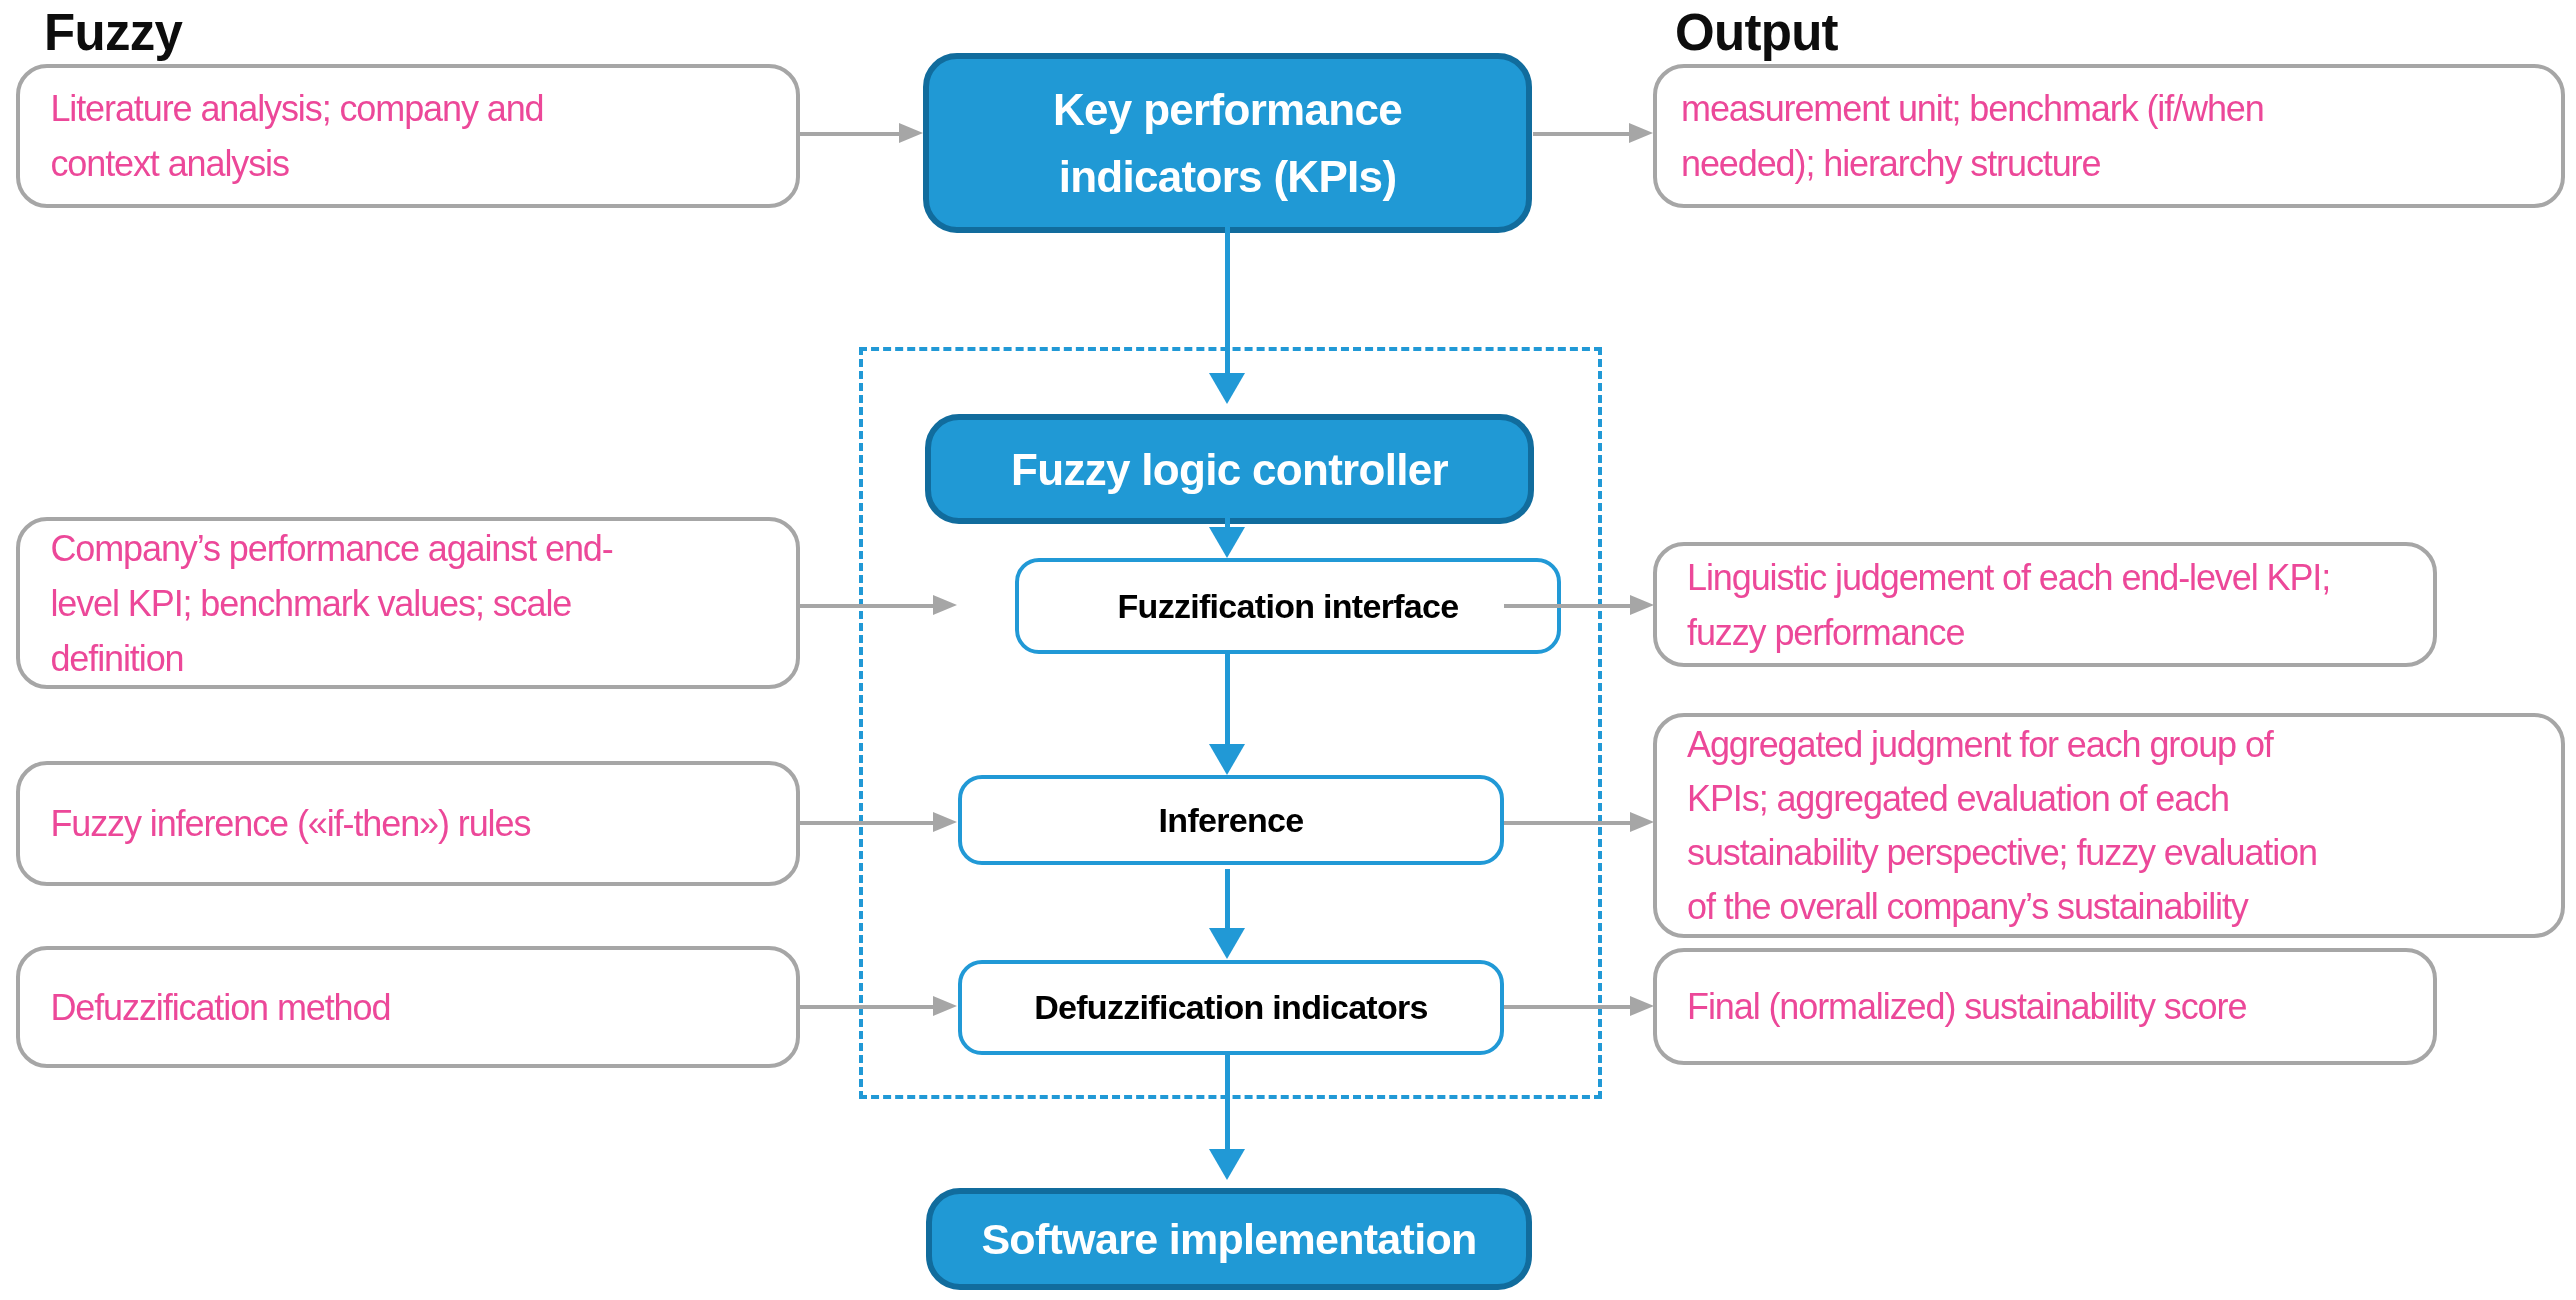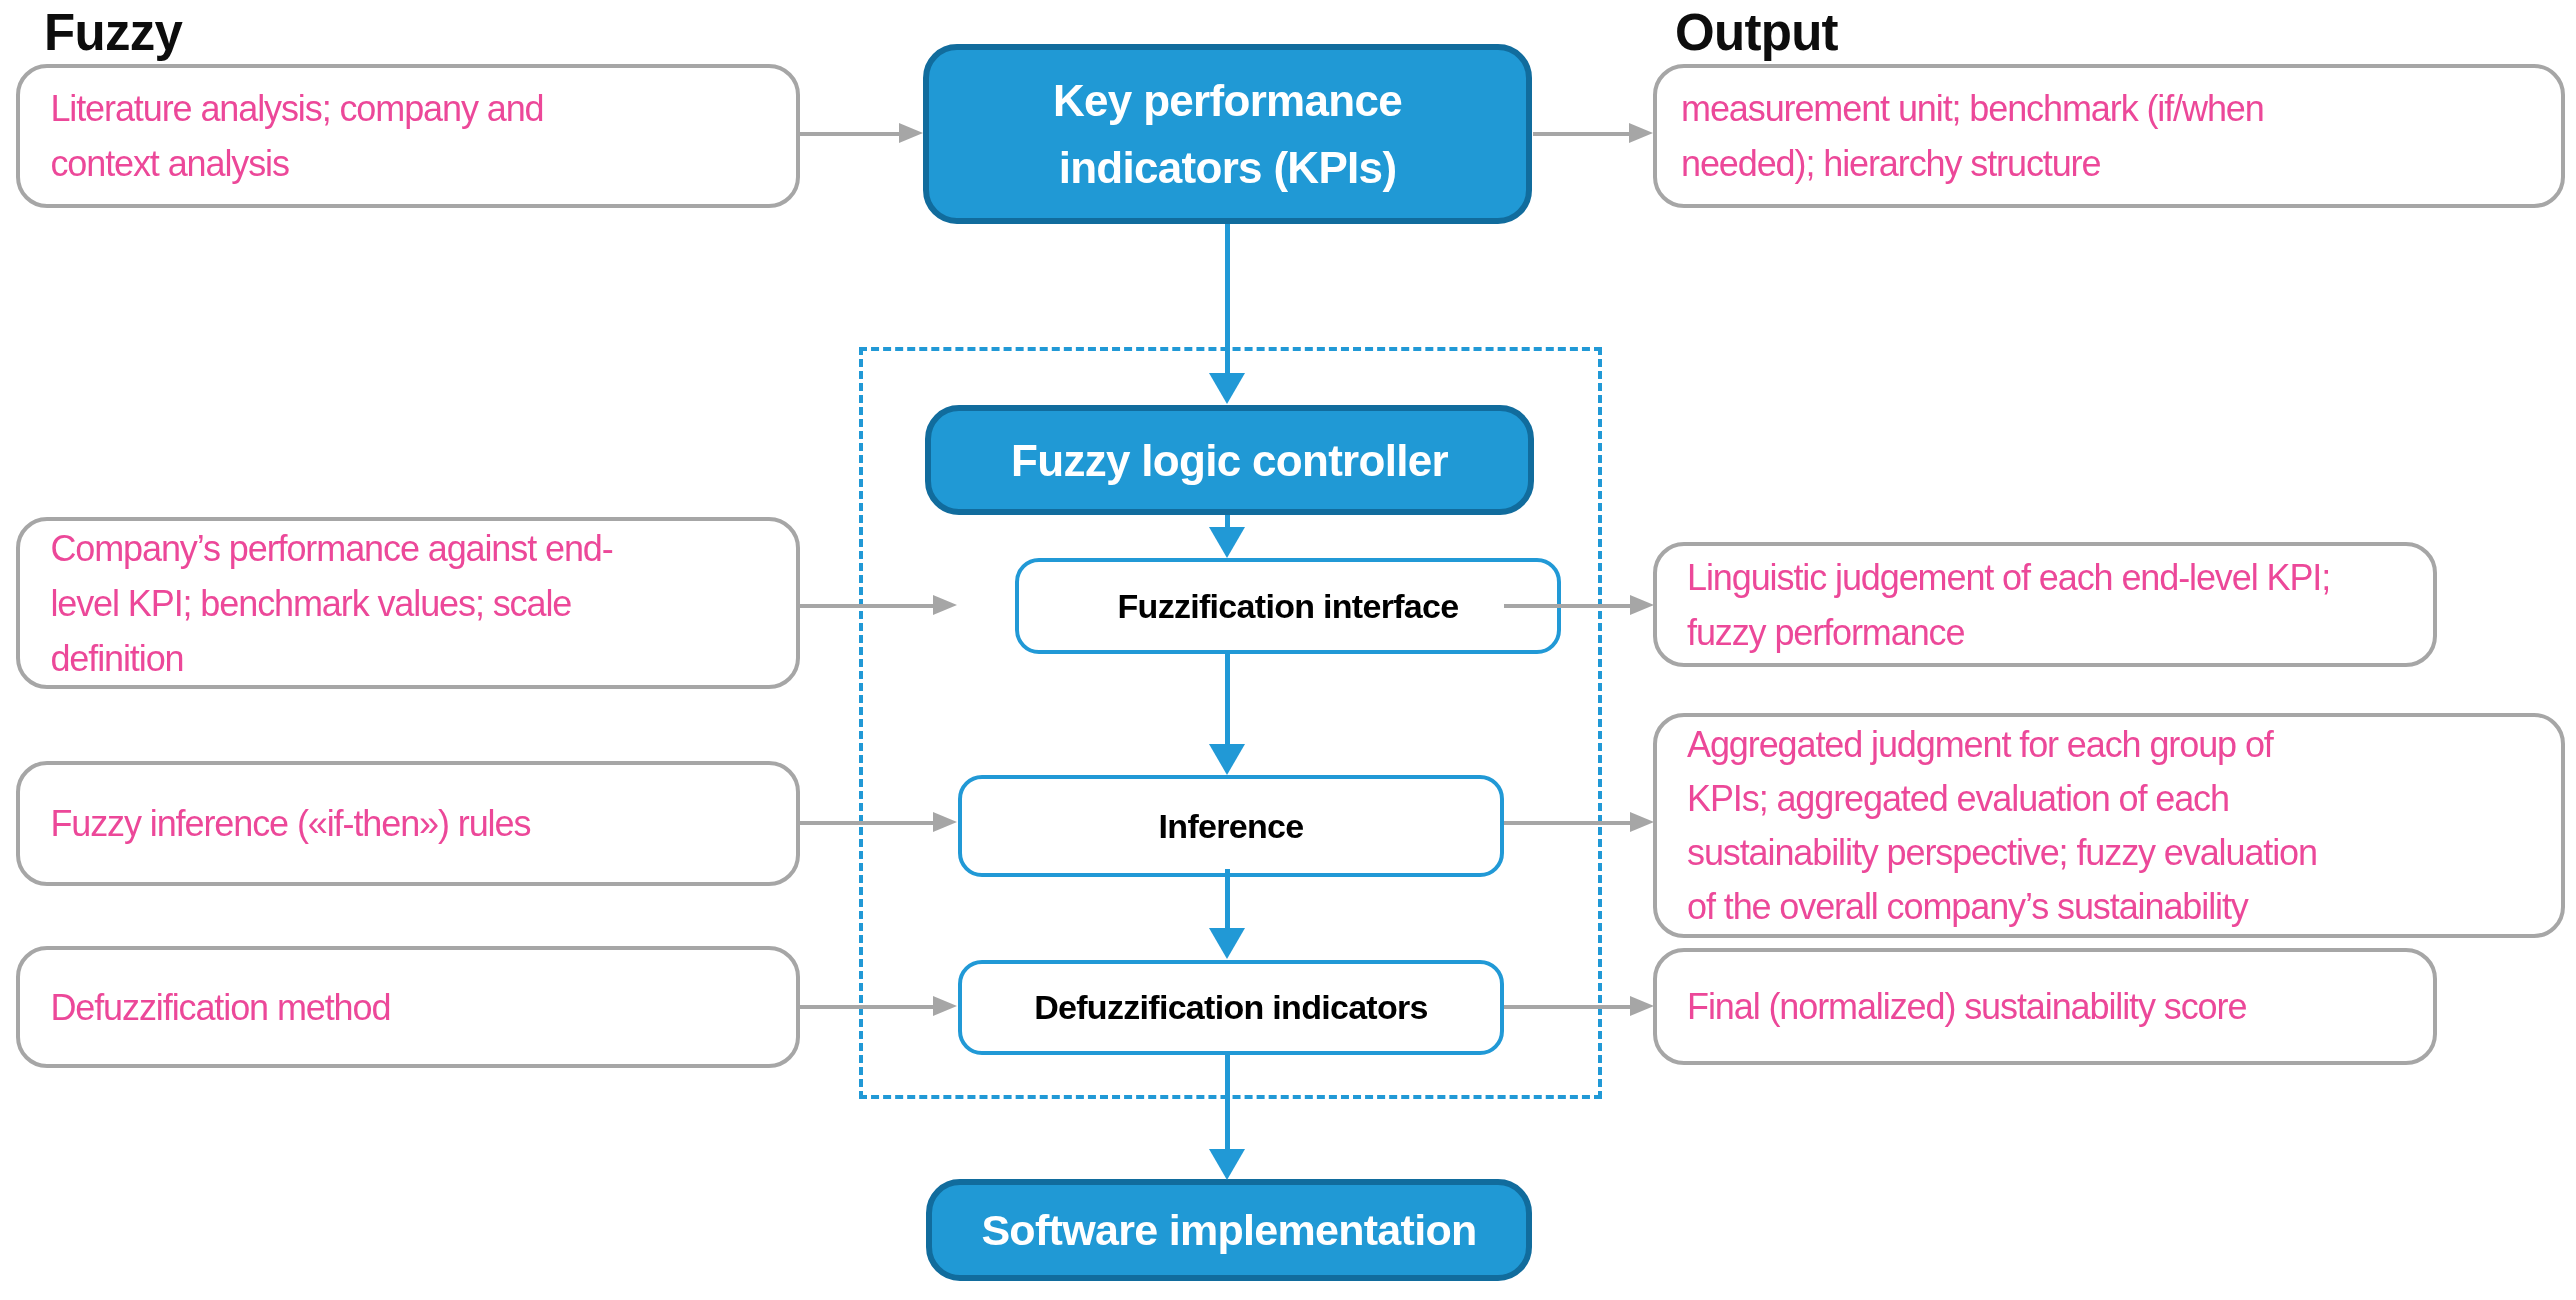--- a/index.html
+++ b/index.html
@@ -49,20 +49,21 @@
     display: flex;
     align-items: center;
     justify-content: center;
     text-align: center;
     font-size: 44px;
     line-height: 67px;
     font-weight: bold;
     color: #ffffff;
     letter-spacing: -0.7px;
     white-space: pre-line;
+    margin-top: 9px;
   }
 
   
   .wbox {
     position: absolute;
     box-sizing: border-box;
     background: #ffffff;
     border: 4.3px solid #2199D6;
     border-radius: 24px;
     display: flex;
@@ -137,21 +138,21 @@
   <div class="gbox" style="left:16.4px; top:517px; width:784px; height:172px;">Company’s performance against end-
 level KPI; benchmark values; scale
 definition</div>
   <div class="gbox" style="left:16.4px; top:761px; width:784px; height:125px;">Fuzzy inference («if-then») rules</div>
   <div class="gbox" style="left:16.4px; top:946px; width:784px; height:122px;">Defuzzification method</div>
 
   <div class="bluebox" style="left:923px; top:44px; width:609px; height:180px;">Key performance
 indicators (KPIs)</div>
   <div class="bluebox" style="left:925px; top:405px; width:609px; height:110px;">Fuzzy logic controller</div>
   <div class="wbox" style="left:1015px; top:558px; width:546px; height:96px;">Fuzzification interface</div>
-  <div class="wbox" style="left:958px; top:775px; width:546px; height:102px;">Inference</div>
+  <div class="wbox" style="left:958px; top:775px; width:546px; height:90px;">Inference</div>
   <div class="wbox" style="left:958px; top:960px; width:546px; height:95px;">Defuzzification indicators</div>
   <div class="bluebox" style="left:926px; top:1179px; width:606px; height:102px; font-size:43px;">Software implementation</div>
 
   <div class="gbox" style="left:1653px; top:64px; width:912px; height:144px;padding-left:24px;">measurement unit; benchmark (if/when
 needed); hierarchy structure</div>
   <div class="gbox" style="left:1653px; top:542px; width:784px; height:125px;">Linguistic judgement of each end-level KPI;
 fuzzy performance</div>
   <div class="gbox" style="left:1653px; top:713px; width:912px; height:225px; line-height:54px; padding:2.9px 30px;">Aggregated judgment for each group of
 KPIs; aggregated evaluation of each
 sustainability perspective; fuzzy evaluation

